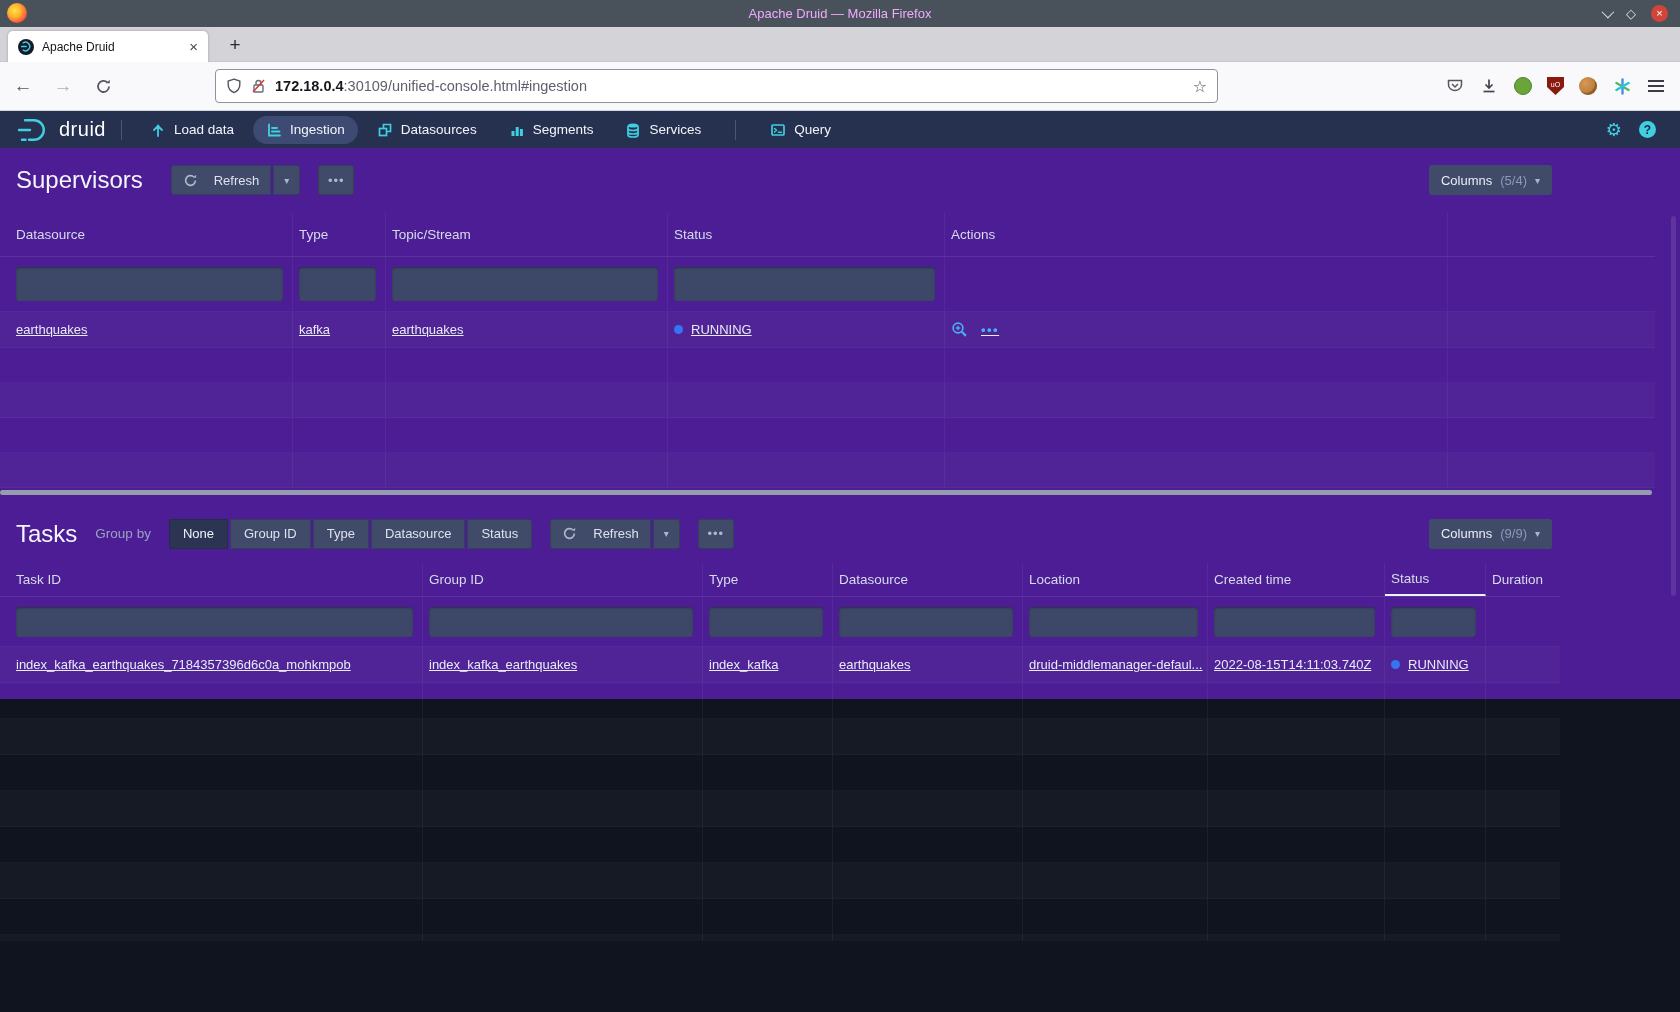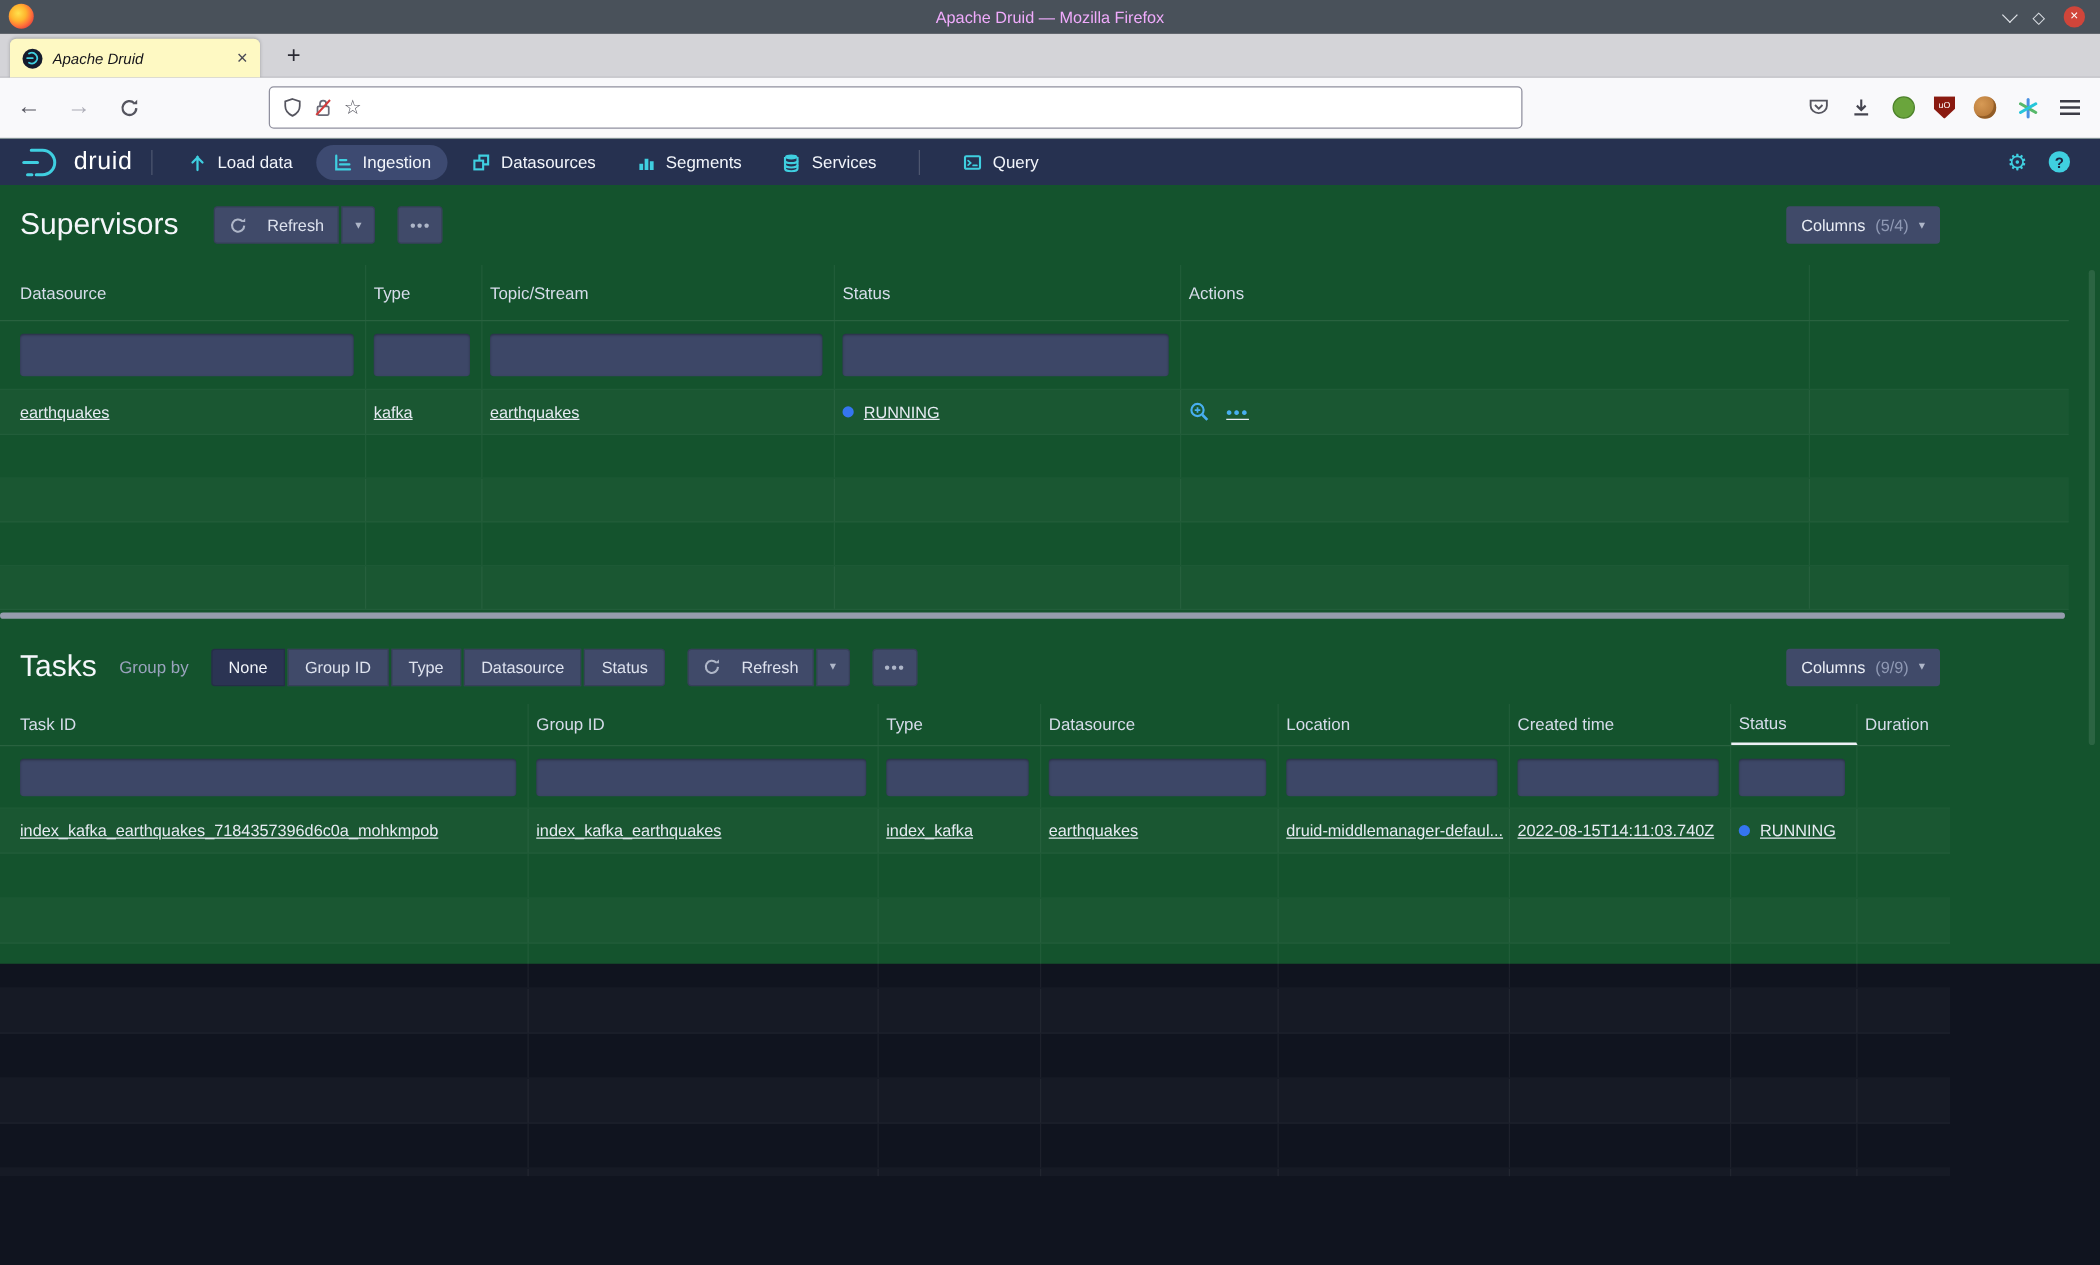--- a/index.html
+++ b/index.html
@@ -11,22 +11,22 @@
   .ff-logo { position:absolute; left:7px; top:3px; width:20px; height:20px; border-radius:50%;
     background:radial-gradient(circle at 38% 38%, #ffe14d 0%, #ffb52e 35%, #ff7139 60%, #e8453c 78%, #b5306b 100%); }
   .win-title { color:#f0abfc; font-size:13px; }
   .win-controls { position:absolute; right:12px; top:0; height:27px; display:flex; align-items:center; gap:15px; }
   .wc { color:#dfe3e8; font-size:13px; line-height:1; cursor:default; }
   .wc-chev { width:9px; height:9px; border-right:1.5px solid #dfe3e8; border-bottom:1.5px solid #dfe3e8; transform:rotate(45deg) translateY(-2px); }
   .wc-close { width:17px; height:17px; border-radius:50%; background:#d0453a; color:#fff; font-size:11px; display:flex; align-items:center; justify-content:center; }
 
   
   .tabbar { position:absolute; top:27px; left:0; right:0; height:35px; background:#d4d4d8; border-bottom:1px solid #c6c6cb; }
-  .tab { position:absolute; left:8px; top:4px; width:200px; height:31px; background:#fef9c3; border-radius:5px 5px 0 0;
-    box-shadow:0 0 3px rgba(0,0,0,.25); display:flex; align-items:center; padding:0 10px;font-style:italic; }
+  .tab { position:absolute; left:8px; top:4px; width:200px; height:31px; background:#ffffff; border-radius:5px 5px 0 0;
+    box-shadow:0 0 3px rgba(0,0,0,.25); display:flex; align-items:center; padding:0 10px; }
   .favicon { width:16px; height:16px; border-radius:50%; background:#151b2d; display:flex; align-items:center; justify-content:center; flex:none; }
   .tab-title { margin-left:8px; font-size:12px; color:#15141a; flex:1; white-space:nowrap; overflow:hidden; }
   .tab-close { color:#4a4a55; font-size:15px; padding-left:6px; }
   .newtab { position:absolute; left:222px; top:5px; width:26px; height:26px; font-size:19px; color:#2a2a33; display:flex; align-items:center; justify-content:center; border-radius:3px; }
 
   
   .toolbar { position:absolute; top:62px; left:0; right:0; height:49px; background:#f9f9fb; border-bottom:1px solid #d4d4da; }
   .nav-btns { position:absolute; left:10px; top:0; height:48px; display:flex; align-items:center; gap:14px; }
   .nb { width:26px; text-align:center; font-size:19px; }
   .nb-back { color:#55555f; }
@@ -40,21 +40,21 @@
   .tb-icons { position:absolute; right:14px; top:0; height:48px; display:flex; align-items:center; gap:14px; }
   .xi { width:20px; height:20px; display:flex; align-items:center; justify-content:center; }
   .xi-badger { width:18px; height:18px; border-radius:50%; background:#6aa53c; border:1px solid #4d822a; }
   .xi-ublock { width:17px; height:18px; background:#8a1a10; clip-path:polygon(0 0,100% 0,100% 55%,50% 100%,0 55%); color:#fff; font-size:7px; display:flex; align-items:center; justify-content:center; padding-bottom:4px; }
   .xi-cookie { width:18px; height:18px; border-radius:50%; background:radial-gradient(circle at 35% 35%, #d79a55, #a96a2c);
     box-shadow:inset -2px -2px 0 rgba(90,50,10,.4); }
   .xi-menu { display:flex; flex-direction:column; gap:3px; }
   .xi-menu i { display:block; width:16px; height:2px; background:#3c3c46; }
 
   
-  .druid { position:absolute; top:111px; left:0; right:0; height:660px; background:#14532d; color:#e9edf5; }
+  .druid { position:absolute; top:111px; left:0; right:0; height:588px; background:#4c1d95; color:#e9edf5; }
   .dnav { position:absolute; top:0; left:0; right:0; height:37px; background:#263150; display:flex; align-items:center; padding:0 16px; }
   .brand { display:flex; align-items:center; gap:7px; }
   .brand-name { color:#fff; font-size:20px; letter-spacing:.5px; }
   .dsep { width:1px; height:20px; background:rgba(255,255,255,.18); margin:0 15px; }
   .dnav-items { display:flex; align-items:center; gap:6px; }
   .ditem { display:flex; gap:8px; color:#f2f5fb; font-size:13.5px; padding:6px 13px; border-radius:16px; }
   .ditem.active { background:#3d4a71; }
   .cy { color:#3fcfe0; }
   .dnav-right { position:absolute; right:24px; display:flex; align-items:center; gap:17px; }
   .gear { font-size:18px; color:#3fcfe0; line-height:1; }
@@ -166,20 +166,21 @@
             <path d="M8 1.2l5.8 1.9v3.7c0 3.8-2.4 6.3-5.8 7.9C4.6 13.1 2.2 10.6 2.2 6.8V3.1z" fill="none" stroke="#55555f" stroke-width="1.4"></path>
           </svg>
       </span>
       <span>
         <svg width="15" height="16" viewBox="0 0 15 16">
             <rect x="3" y="7" width="9" height="7" rx="1" fill="none" stroke="#6b6b78" stroke-width="1.4"></rect>
             <path d="M5 7V5a2.5 2.5 0 0 1 5 0v2" fill="none" stroke="#6b6b78" stroke-width="1.4"></path>
             <line x1="2" y1="14" x2="13" y2="2" stroke="#d43c3c" stroke-width="1.6"></line>
           </svg>
       </span>
+      <span class="url-text"><b class="url-host">172.18.0.4</b><span>:30109/unified-console.html#ingestion</span></span>
       <span class="url-star">☆</span>
     </div>
     <div class="tb-icons">
       <span class="xi">
         <svg width="18" height="18" viewBox="0 0 18 18">
             <path d="M2.5 3.5h13v4a6.5 6 0 0 1-13 0z" fill="none" stroke="#55555f" stroke-width="1.5"></path>
             <path d="M6 7l3 3 3-3" fill="none" stroke="#55555f" stroke-width="1.5"></path>
           </svg>
       </span>
       <span class="xi">

